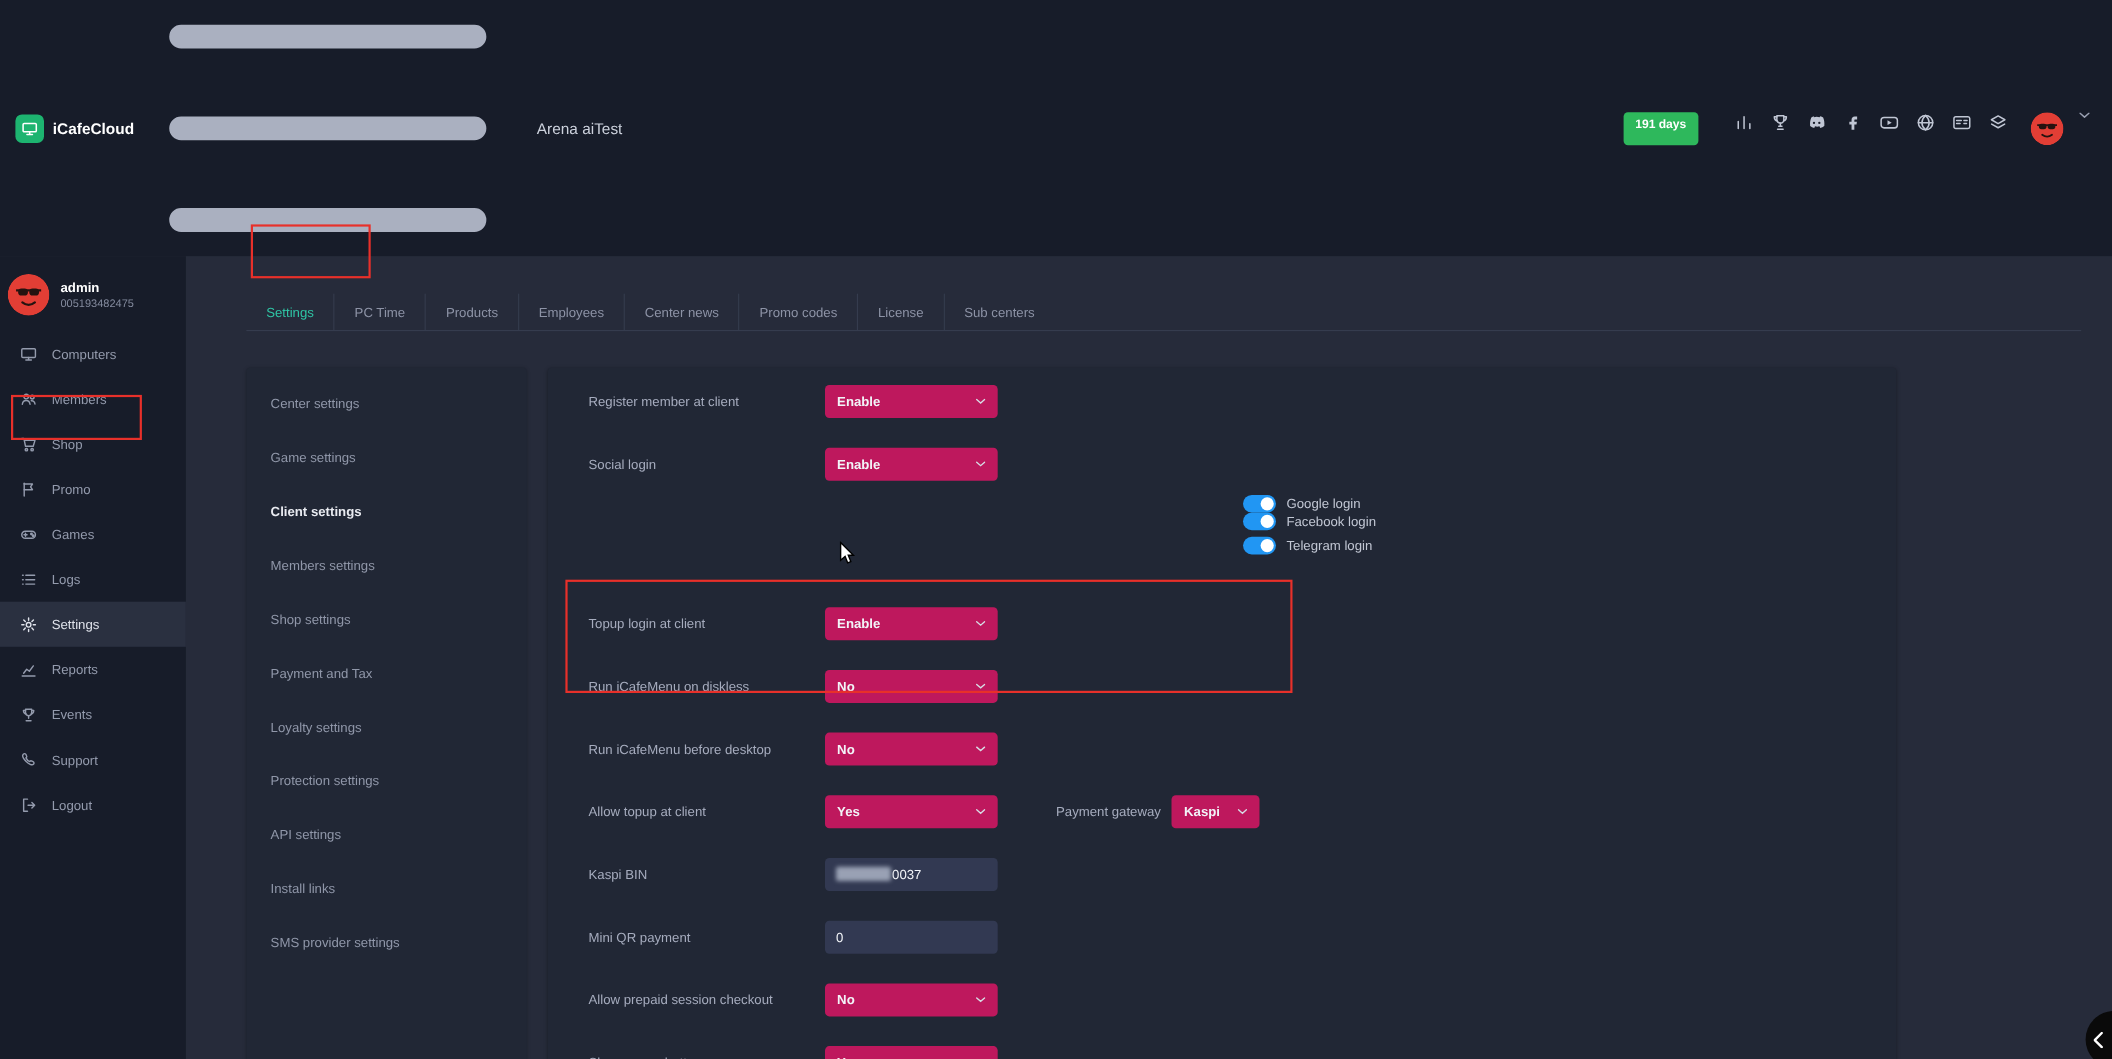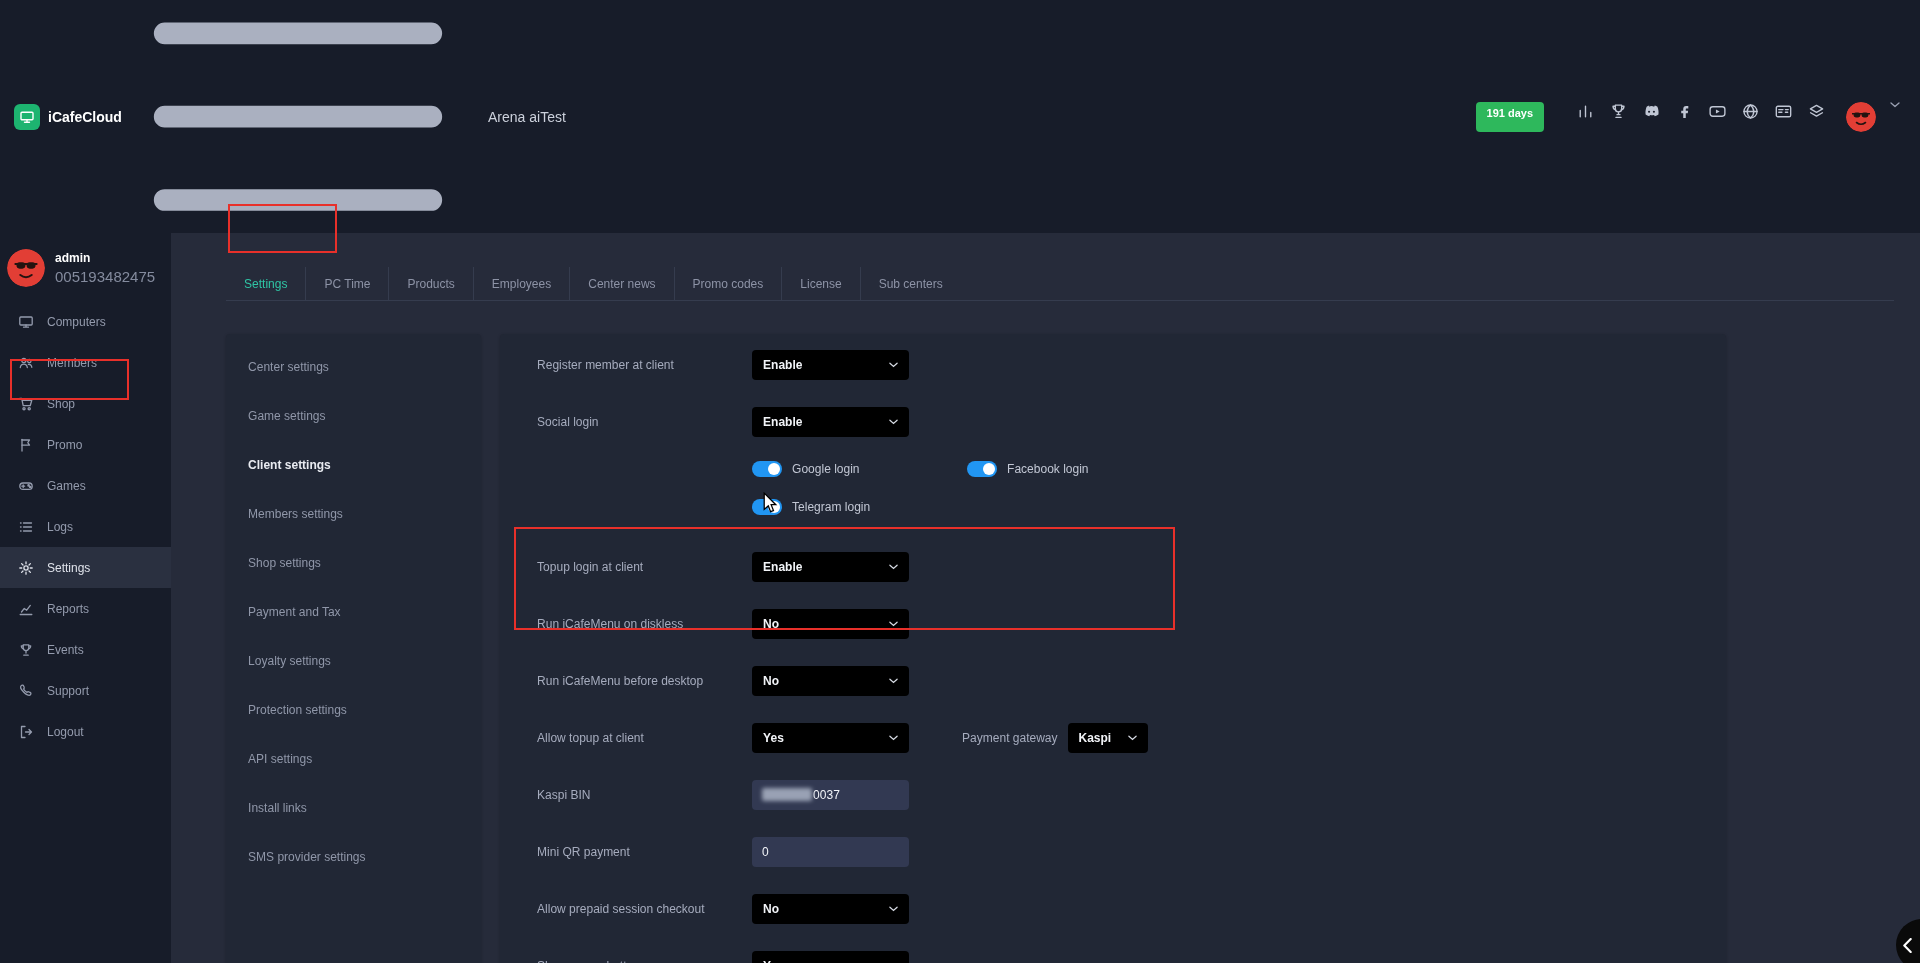--- a/index.html
+++ b/index.html
@@ -30,48 +30,48 @@
   .tb-ic .cut { fill:#171c29; stroke:none; }
   .tb-ic .fillp { fill:currentColor; stroke:none; }
 
   
   .body-row { flex:1; display:flex; min-height:0; }
   .sidebar { flex:0 0 169px; background:#171c29; padding-top:10px; }
   .sb-user { display:flex; align-items:center; gap:10px; padding:6px 16px 14px 7px; }
   .sb-avatar { width:38px; height:38px; border-radius:50%; overflow:hidden; }
   .sb-avatar svg { width:100%; height:100%; }
   .sb-user-name { color:#fff; font-size:12px; font-weight:bold; }
-  .sb-user-id { color:#848b9e; font-size:15px; margin-top:3px; }
+  .sb-user-id { color:#848b9e; font-size:10px; margin-top:3px; }
   .sb-item { height:41px; display:flex; align-items:center; gap:13px; padding:0 18px; color:#949bad; font-size:12px; cursor:pointer; }
   .sb-item.active { background:#2a3040; color:#dfe2ea; }
 
   .content { flex:1; background:#262b3a; padding:34px 0 0 55px; }
 
   
   .tabs { display:flex; width:1668px; border-bottom:1px solid #353c4e; height:34px; }
   .tab { padding:0 18px; font-size:12px; color:#8d93a6; display:flex; align-items:center; border-right:1px solid #353c4e; cursor:pointer; }
   .tab:last-child { border-right:none; }
   .tab.active { color:#2fc5a5; }
 
   
   .panels { display:flex; gap:19px; margin-top:33px; }
   .settings-nav { width:255px; height:765px; background:#212735; border-radius:4px; padding:8px 0; box-shadow:0 1px 3px rgba(0,0,0,.25); }
   .sn-item { height:49px; display:flex; align-items:center; padding:0 22px; font-size:12px; color:#9097a9; cursor:pointer; }
   .sn-item.active { color:#e9ebf1; font-weight:bold; }
 
   .form-panel { width:1226px; height:747px; background:#212735; border-radius:4px; padding:2px 0 0 37px; box-shadow:0 1px 3px rgba(0,0,0,.25); }
   .form-row { display:flex; align-items:center; min-height:57px; }
   .f-label { width:215px; font-size:12px; color:#a6acbe; padding-right:12px; }
-  .select { width:157px; height:30px; background:#000000; border-radius:4px; display:flex; align-items:center; justify-content:space-between; padding:5px 11px; color:#f2f4f8; font-size:12px; font-weight:bold; cursor:pointer; }
+  .select { width:157px; height:30px; background:#be185d; border-radius:4px; display:flex; align-items:center; justify-content:space-between; padding:5px 11px; color:#f2f4f8; font-size:12px; font-weight:bold; cursor:pointer; }
   .select.small { width:80px; }
   .chev { width:9px; height:6px; display:inline-flex; }
   .chev svg { width:100%; height:100%; fill:none; stroke:#d7dbe4; stroke-width:1.4; stroke-linecap:round; }
   .pg-label { margin-left:53px; margin-right:10px; font-size:12px; color:#a6acbe; }
 
-  .toggles-row { display:flex; align-items:center; height:38px; padding-left:215px; }
+  .toggles-row { display:flex; align-items:center; height:38px; padding-left:215px;flex-direction:column; }
   .toggle-group { display:flex; align-items:center; gap:10px; width:215px; }
   .toggle { width:30px; height:16px; border-radius:9px; background:#2196f3; position:relative; display:inline-block; cursor:pointer; flex:0 0 auto; }
   .toggle .knob { position:absolute; right:2px; top:2px; width:12px; height:12px; border-radius:50%; background:#fff; }
   .t-label { font-size:12px; color:#c2c7d4; }
   .gap12 { height:12px; }
 
   .text-field { width:157px; height:30px; background:#323952; border-radius:4px; display:flex; align-items:center; padding:0 10px; color:#f2f4f8; font-size:12px; cursor:text; }
   .redacted { width:50px; height:13px; background:#99a1b4; border-radius:2px; filter:blur(2px); margin-right:1px; }
 
   

